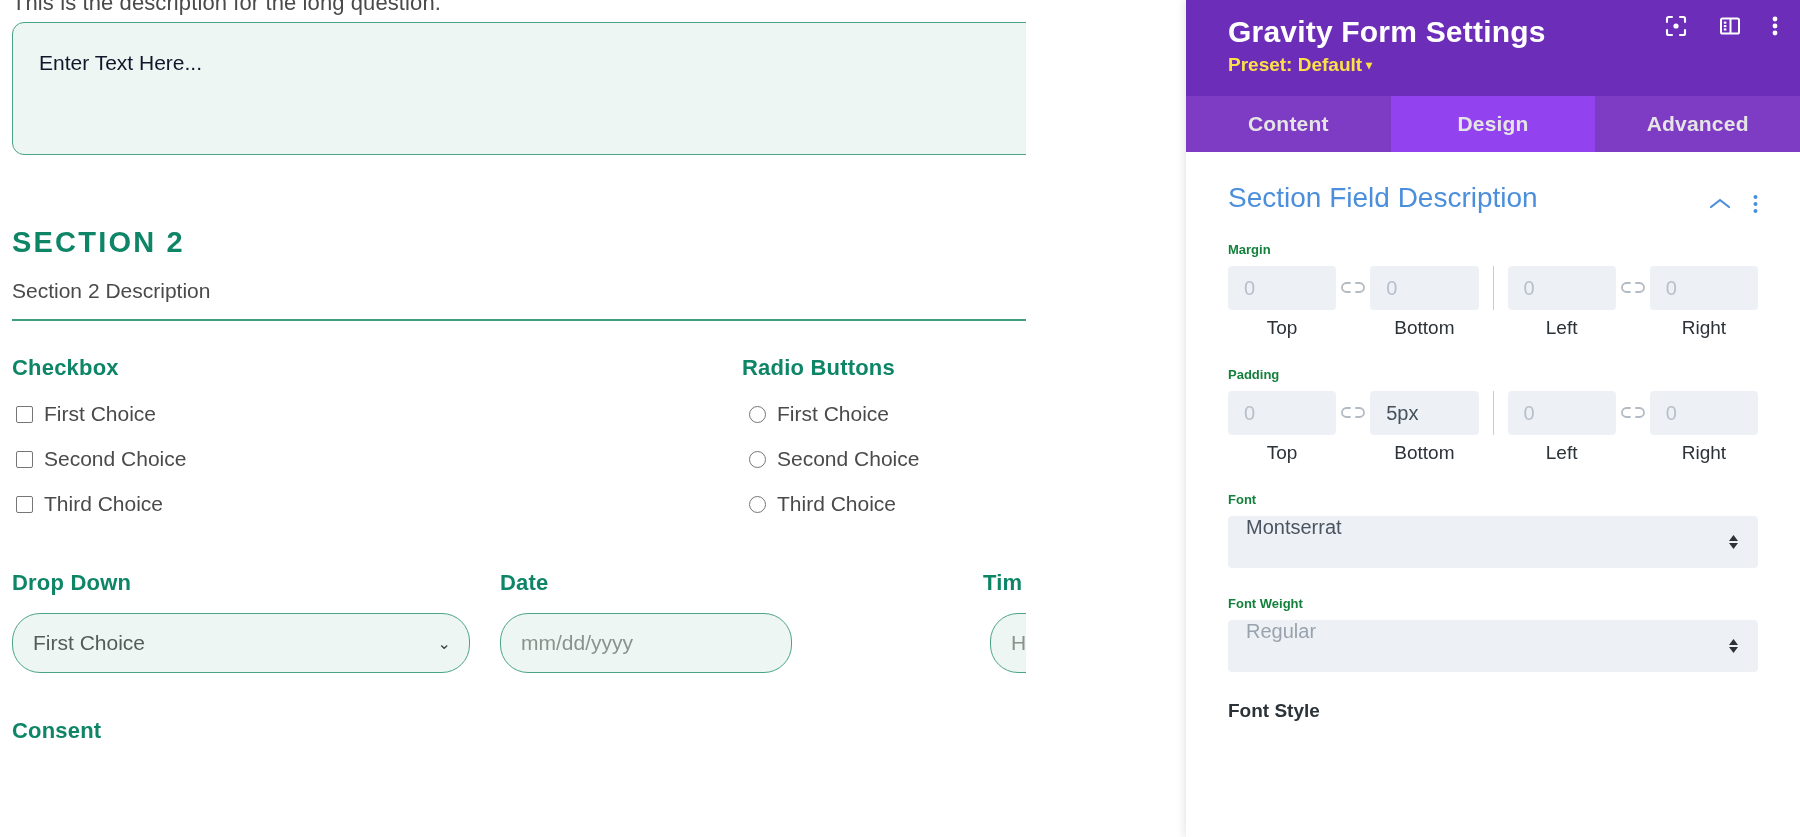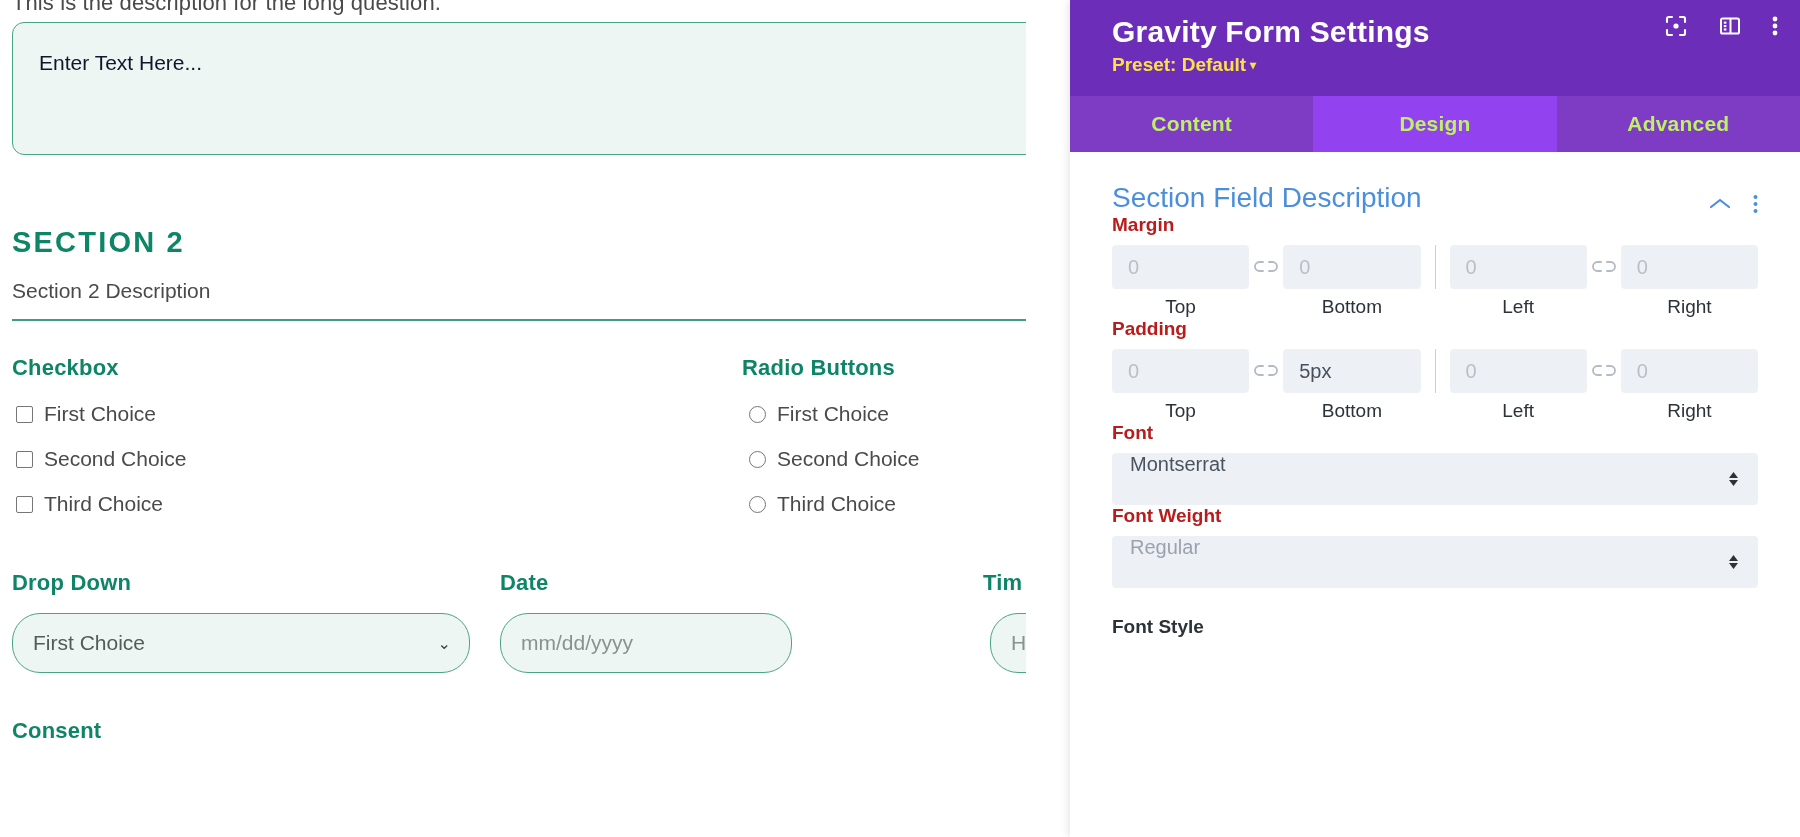--- a/index.html
+++ b/index.html
@@ -128,21 +128,21 @@
     font-size: 22px;
     font-weight: bold;
     color: #0e8566;
     letter-spacing: .2px;
   }
 
   
   .panel {
     position: absolute;
     right: 0; top: 0;
-    width: 730px; height: 837px;
+    width: 614px; height: 837px;
     background: #ffffff;
     box-shadow: -2px 0 8px rgba(0,0,0,.10);
     overflow: hidden;
   }
   .panel-header {
     position: relative;
     background: #6c2eb9;
     height: 96px;
     padding: 12px 24px 0 42px;
   }
@@ -177,21 +177,21 @@
   .tabs {
     display: flex;
     height: 56px;
     background: #7e3bc4;
   }
   .tab {
     flex: 1;
     display: flex;
     align-items: center;
     justify-content: center;
-    color: #bef264;
+    color: #e5e5e5;
     font-size: 21px;
     font-weight: bold;
     letter-spacing: .2px;
     cursor: pointer;
   }
   .tab.active { background: #9342ef; }
 
   .panel-body {
     padding: 0 42px;
     position: relative;
@@ -205,23 +205,24 @@
     padding-top: 30px;
   }
   .group-title {
     color: #4b8fdc;
     font-size: 28px;
     flex: 1;
   }
   .group-actions { display: flex; align-items: center; gap: 22px; }
 
   .ctrl-label {
-    font-size: 19px;
-    font-weight: bold;
-    color: #b91c1c;
+    font-size: 13px;
+    font-weight: bold;
+    color: #15803d;
+    margin-top: 28px;
     margin-bottom: 9px;
   }
 
   .quad-row { display: flex; align-items: center; }
   .quad-half { display: flex; align-items: center; flex: 1; }
   .quad-divider {
     width: 1px;
     height: 44px;
     background: #c9ced6;
     margin: 0 14px;

